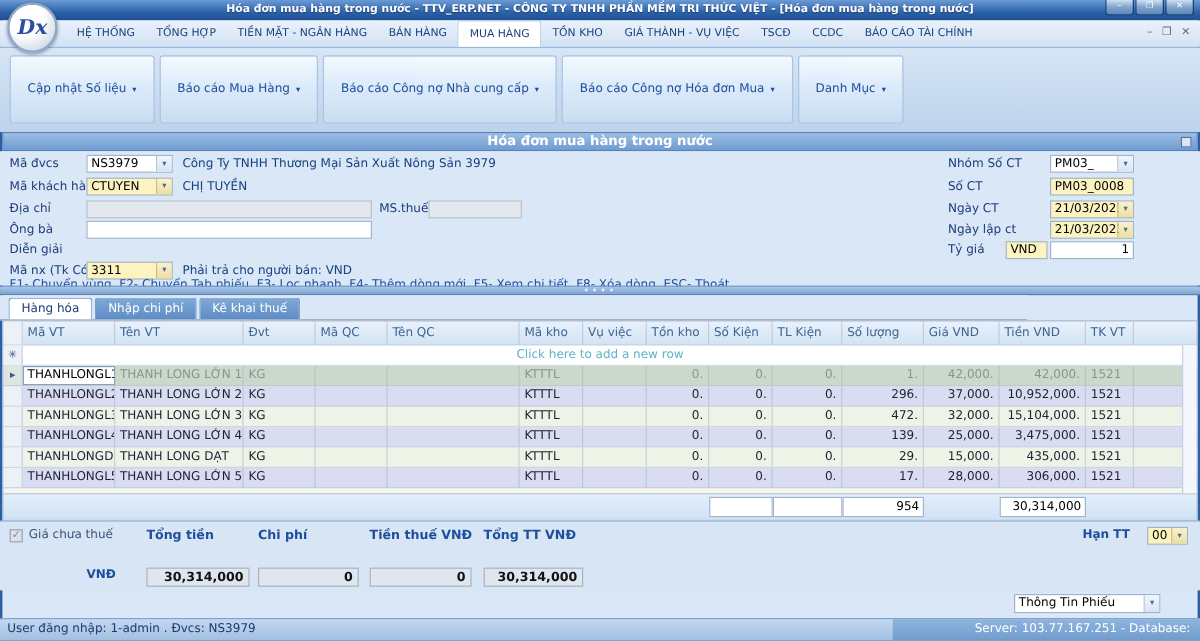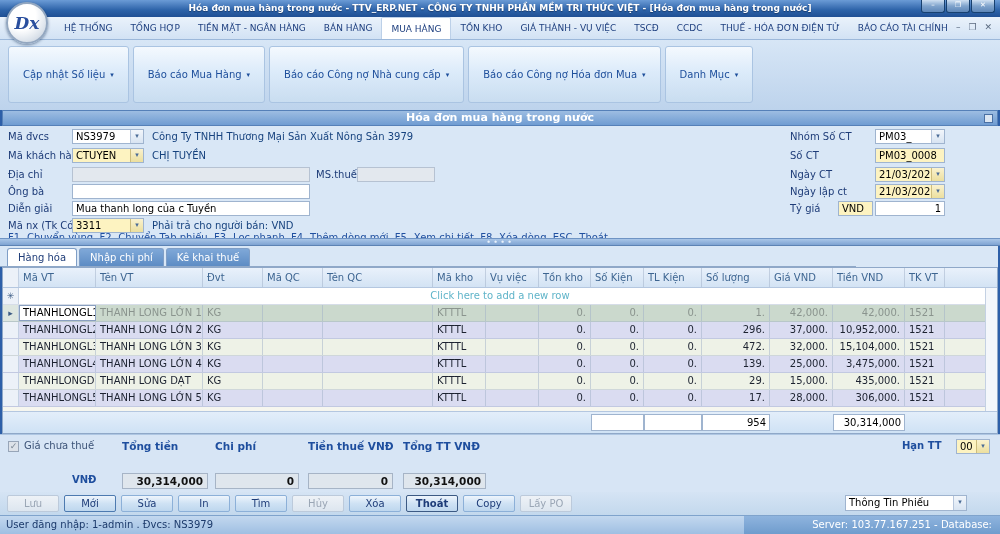--- a/index.html
+++ b/index.html
@@ -148,21 +148,20 @@
     <div id="menu-items">
         <div class="menu-item">HỆ THỐNG</div>
         <div class="menu-item">TỔNG HỢP</div>
         <div class="menu-item">TIỀN MẶT - NGÂN HÀNG</div>
         <div class="menu-item">BÁN HÀNG</div>
         <div class="menu-item active">MUA HÀNG</div>
         <div class="menu-item">TỒN KHO</div>
         <div class="menu-item">GIÁ THÀNH - VỤ VIỆC</div>
         <div class="menu-item">TSCĐ</div>
         <div class="menu-item">CCDC</div>
-        <div class="menu-item">THUẾ - HÓA ĐƠN ĐIỆN TỬ</div>
         <div class="menu-item">BÁO CÁO TÀI CHÍNH</div>
       </div>
     <div class="mdi-btns">
       <span>–</span>
       <span>❐</span>
       <span>✕</span>
     </div>
   </div>
 
   <div id="toolbar">
@@ -199,21 +198,20 @@
 
     <div class="lbl" style="left:8px;top:42px">Địa chỉ</div>
     <div class="fld dis" style="left:72px;top:41px;width:238px"></div>
     <div class="lbl" style="left:316px;top:42px">MS.thuế</div>
     <div class="fld dis" style="left:357px;top:41px;width:78px"></div>
 
     <div class="lbl" style="left:8px;top:59px">Ông bà</div>
     <div class="fld" style="left:72px;top:58px;width:238px"></div>
 
     <div class="lbl" style="left:8px;top:76px">Diễn giải</div>
-    <div class="fld" style="left:72px;top:75px;width:238px">Mua thanh long của c Tuyền</div>
 
     <div class="lbl" style="left:8px;top:93px">Mã nx (Tk Có)</div>
     <div class="fld combo y" style="left:72px;top:92px;width:72px"><span>3311</span><span class="arr">▾</span></div>
     <div class="desc" style="left:152px;top:93px">Phải trả cho người bán: VND</div>
 
     <div class="lbl" style="left:790px;top:4px">Nhóm Số CT</div>
     <div class="fld combo" style="left:875px;top:3px;width:70px"><span>PM03_</span><span class="arr">▾</span></div>
 
     <div class="lbl" style="left:790px;top:23px">Số CT</div>
     <div class="fld y" style="left:875px;top:22px;width:70px">PM03_0008</div>
@@ -393,32 +391,20 @@
         <div class="sum-lbl" style="left: 308px;">Tiền thuế VNĐ</div>
         <div class="sumbox" style="left: 308px; width: 85px;">0</div>
         <div class="sum-lbl" style="left: 403px;">Tổng TT VNĐ</div>
         <div class="sumbox" style="left: 403px; width: 83px;">30,314,000</div>
       </div>
     <div class="vnd-lbl">VNĐ</div>
     <div class="hantt-lbl">Hạn TT</div>
     <div class="fld combo y hantt-fld"><span>00</span><span class="arr">▾</span></div>
   </div>
 
-  <div id="actions">
-      <div class="act disabled">Lưu</div>
-      <div class="act emph">Mới</div>
-      <div class="act">Sửa</div>
-      <div class="act">In</div>
-      <div class="act">Tìm</div>
-      <div class="act disabled">Hủy</div>
-      <div class="act">Xóa</div>
-      <div class="act emph bold">Thoát</div>
-      <div class="act">Copy</div>
-      <div class="act disabled">Lấy PO</div>
-    </div>
   <div class="fld combo footer-combo" style="position:absolute;height:16px"><span>Thông Tin Phiếu</span><span class="arr">▾</span></div>
 
   <div class="statusbar">
     <div class="status-left">User đăng nhập: 1-admin . Đvcs: NS3979</div>
     <div class="status-right">Server: 103.77.167.251 - Database: TTV_SAS22_3979</div>
   </div>
 
 </div>
 
 </body></html>

